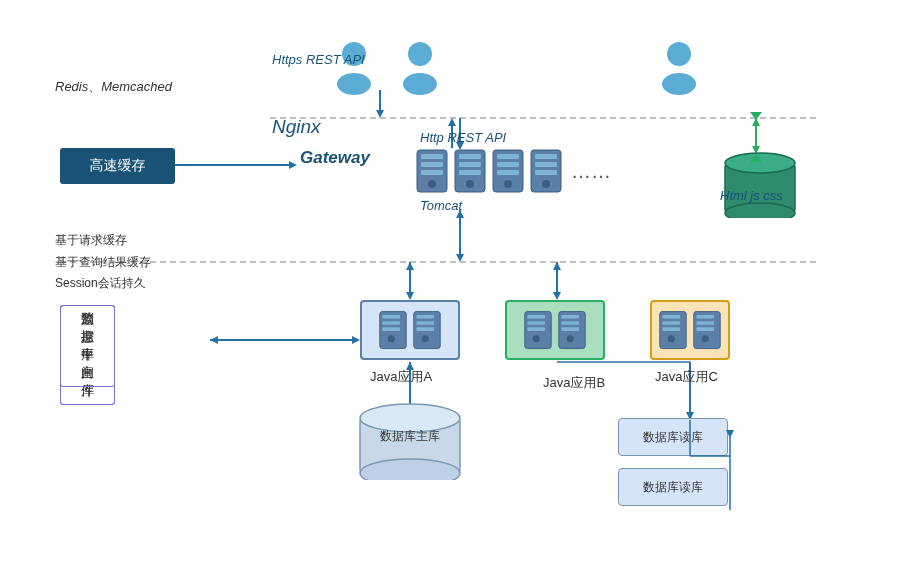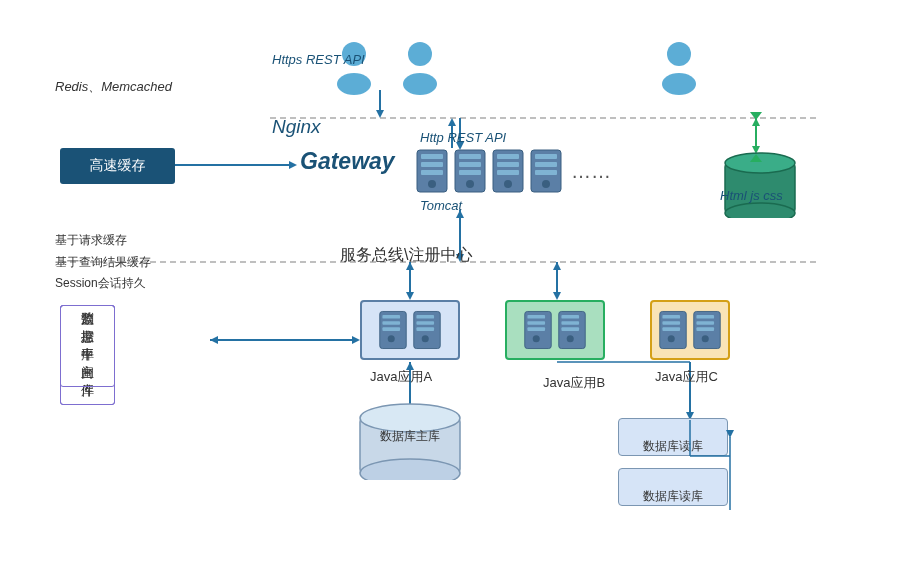--- a/index.html
+++ b/index.html
@@ -55,21 +55,21 @@
       color: #1a5276;
       font-size: 13px;
     }
 
     .gateway-label {
       position: absolute;
       top: 148px;
       left: 300px;
       font-style: italic;
       color: #1a5276;
-      font-size: 23px;
+      font-size: 17px;
       font-weight: bold;
     }
 
     .tomcat-label {
       position: absolute;
       top: 198px;
       left: 420px;
       font-style: italic;
       color: #1a5276;
       font-size: 13px;
@@ -176,21 +176,21 @@
       font-size: 13px;
       color: #333;
     }
 
     .db-box {
       position: absolute;
       border: 1.5px solid #7b96b2;
       border-radius: 4px;
       background: #d6e4f7;
       display: flex;
-      align-items: flex-end;
+      align-items: center;
       justify-content: center;
       font-size: 12px;
       color: #333;
     }
 
     
     .arrow-svg {
       position: absolute;
     }
 
@@ -339,21 +339,20 @@
 
       <rect x="5" y="15" width="70" height="50" rx="4" fill="#2e8b6e" stroke="#1a6b50" stroke-width="1.5"></rect>
 
       <ellipse cx="40" cy="15" rx="35" ry="10" fill="#3aad88" stroke="#1a6b50" stroke-width="1.5"></ellipse>
 
       <ellipse cx="40" cy="65" rx="35" ry="10" fill="#2e8b6e" stroke="#1a6b50" stroke-width="1.5"></ellipse>
     </svg>
   </div>
   <div class="html-label">Html js css</div>
 
-  <div class="service-bus-label">服务总线\注册中心</div>
 
   <div class="cache-notes">
     <div>基于请求缓存</div>
     <div>基于查询结果缓存</div>
     <div>Session会话持久</div>
   </div>
 
   <div style="position:absolute;top:305px;left:60px;display:flex;flex-direction:column;gap:8px;">
     <div class="middleware-box">消息中间件</div>
     <div class="middleware-box">数据库主库</div>

